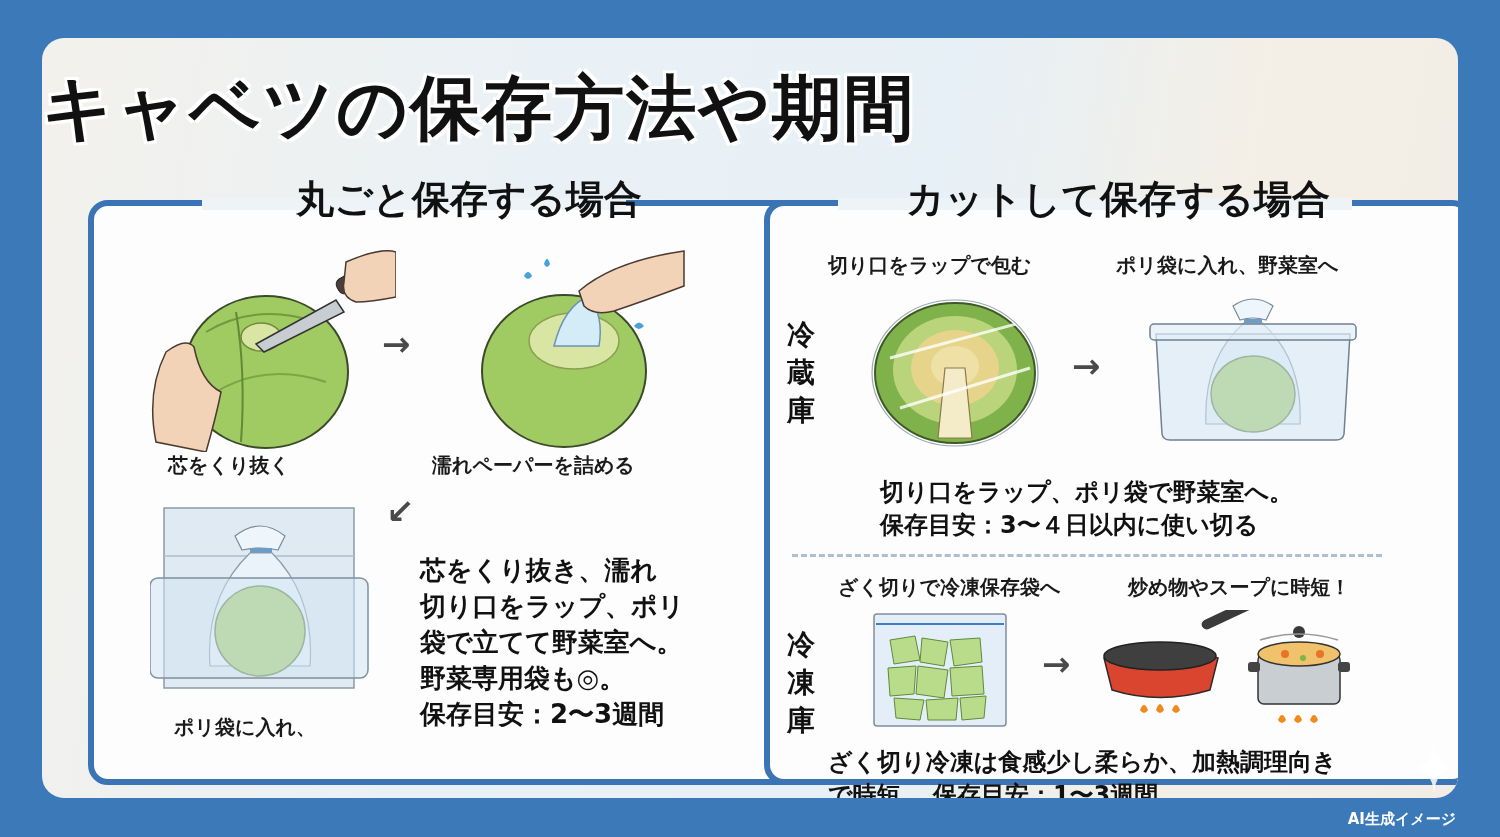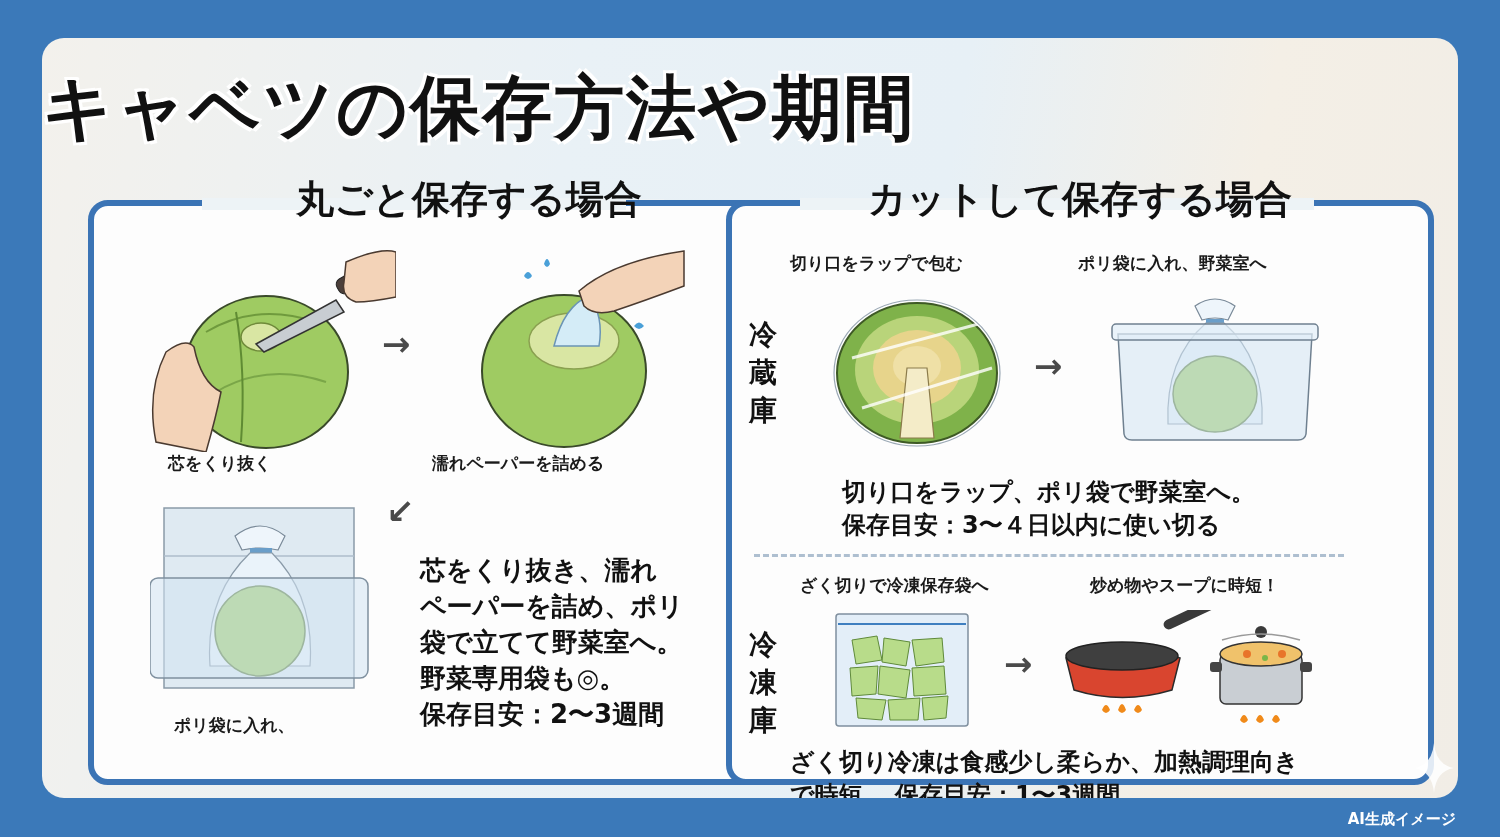--- a/index.html
+++ b/index.html
@@ -18,32 +18,32 @@
   }
   .title {
     position: absolute; left: 0; right: 0; top: 24px; 
     font-size: 70px; font-weight: bold; letter-spacing: 2px; color: #111;
     text-shadow: 0 0 4px #fff, 0 0 4px #fff, 3px 3px 0 #fff, -3px -3px 0 #fff, 3px -3px 0 #fff, -3px 3px 0 #fff;
   }
   .panel {
     position: absolute; background: #fdfdfd; border: 6px solid #3b74b5; border-radius: 20px;
   }
   .panel-left { left: 46px; top: 162px; width: 762px; height: 585px; }
-  .panel-right { left: 684px; top: 162px; width: 708px; height: 585px; }
+  .panel-right { left: 722px; top: 162px; width: 708px; height: 585px; }
   .panel-heading {
     position: absolute; top: -32px; left: 50%; transform: translateX(-50%);
     font-size: 38px; font-weight: bold; white-space: nowrap; padding: 0 22px;
     background: linear-gradient(180deg, transparent 0%, transparent 49%, #eef3f6 49%, #eef3f6 51%, transparent 51%);
     color: #111;
   }
   .heading-mask {
     position: absolute; top: -8px; height: 12px; background: #edf3f6;
   }
   .abs { position: absolute; }
-  .label { font-size: 17px; font-weight: bold; white-space: nowrap; color: #1a1a1a; }
+  .label { font-size: 20px; font-weight: bold; white-space: nowrap; color: #1a1a1a; }
   .body-text { font-size: 26px; font-weight: bold; line-height: 36px; color: #111; white-space: nowrap; }
   .vert { font-size: 28px; font-weight: bold; line-height: 38px; width: 34px; text-align: center; color: #111; }
   .arrow { font-size: 34px; color: #4a4a4a; font-weight: bold; }
   .divider { position: absolute; border-top: 3px dashed #aebfd0; }
   .footer-note {
     position: absolute; right: 44px; bottom: 8px; color: #fff; font-size: 15px; font-weight: bold;
   }
   .sparkle { position: absolute; }
 </style>
 </head>
@@ -90,21 +90,21 @@
       <path d="M85 30 Q110 10 135 30 L128 44 Q110 40 92 44 Z" fill="#eef5fb" stroke="#7a8a99" stroke-width="1.2"></path>
       <rect x="100" y="42" width="22" height="5" fill="#6a9ec9"></rect>
       <path d="M100 47 Q55 90 60 160 L160 160 Q165 90 122 47 Z" fill="#eaf3fa" stroke="#8a9aa8" stroke-width="1.2"></path>
       <ellipse cx="110" cy="125" rx="45" ry="45" fill="#a5cf6c" stroke="#5f7f3a" stroke-width="1.5"></ellipse>
       <rect x="0" y="72" width="218" height="100" rx="8" fill="rgba(210,228,242,0.55)" stroke="#7f909f" stroke-width="1.5"></rect>
     </svg>
     <span class="abs label" style="left:80px; top:508px; text-align:center;">ポリ袋に入れ、</span>
 
     <div class="abs" style="left:326px; top:346px;">
       <div class="body-text">芯をくり抜き、濡れ</div>
-      <div class="body-text">ペーパーを詰め、ポリ</div>
+      <div class="body-text">切り口をラップ、ポリ</div>
       <div class="body-text">袋で立てて野菜室へ。</div>
       <div class="body-text">野菜専用袋も◎。</div>
       <div class="body-text">保存目安：2〜3週間</div>
     </div>
   </section>
 
   <section class="panel panel-right">
     <div class="heading-mask" style="left:68px; width:514px;"></div>
     <h2 class="panel-heading">カットして保存する場合</h2>
 

